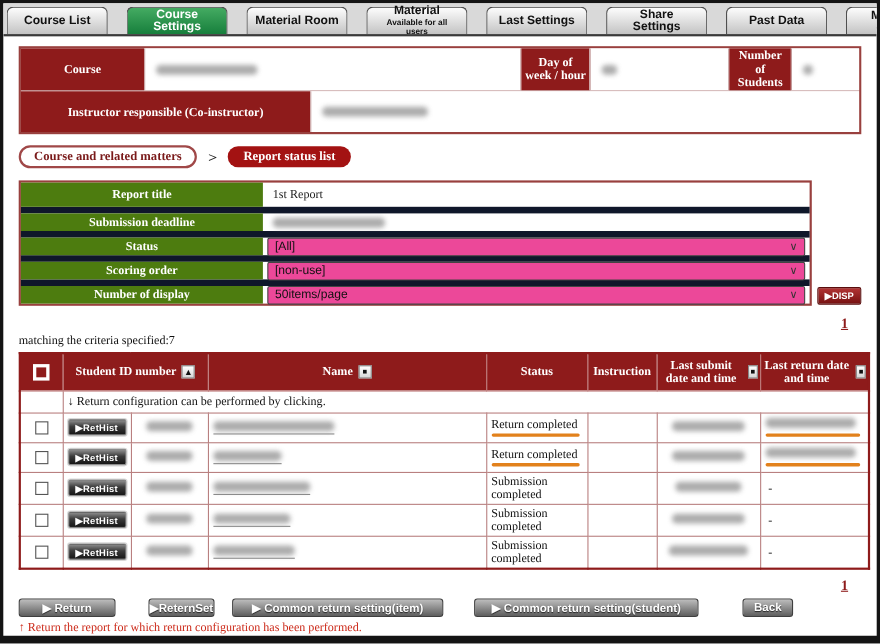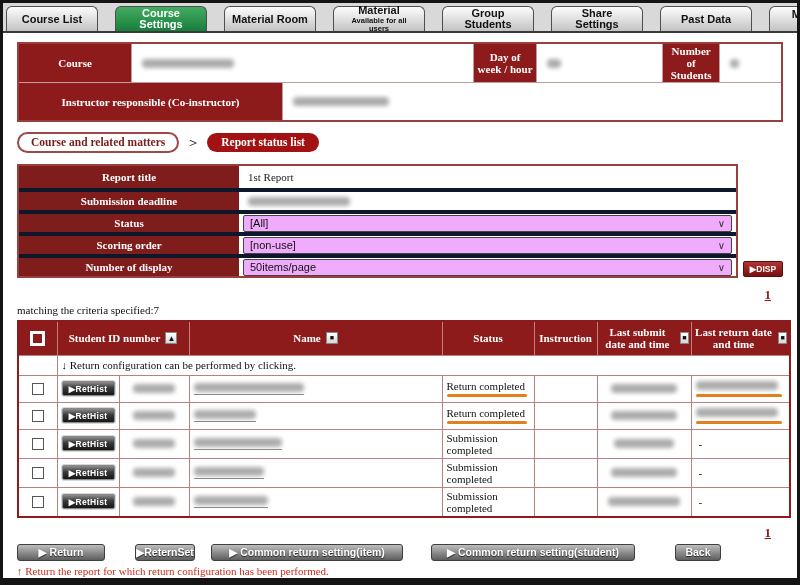--- a/index.html
+++ b/index.html
@@ -49,26 +49,26 @@
   .crumb-parent { border: 2px solid #a04848; border-radius: 13px; padding: 2px 12px 3px;
                   color: #7a1a1a; font-weight: bold; font-size: 11.5px; background: #fff; cursor: pointer; }
   .crumb-sep { font-size: 14px; color: #222; }
   .crumb-current { background: #a31212; color: #fff; border-radius: 13px; padding: 3px 14px 4px;
                    font-weight: bold; font-size: 11.5px; }
 
   
   .filter-wrap { margin: 11px 14px 0; position: relative; width: 721px; }
   .filter-box { border: 2px solid #99403e; width: 721px; }
   .f-row { display: flex; height: 22px; }
-  .f-row + .f-row { border-top: 4px solid #0f172a; text-align: right; }
-  .f-label { width: 220px; background: #7f1d1d; color: #fff; font-weight: bold; font-size: 11px;
+  .f-row + .f-row { border-top: 6px solid #0f172a; text-align: right; }
+  .f-label { width: 220px; background: #4d7c0f; color: #fff; font-weight: bold; font-size: 11px;
              display: flex; align-items: center; justify-content: center; }
   .f-val { flex: 1; display: flex; align-items: center; padding: 0 4px; font-size: 11px; color: #222; }
   .f-val .text-val { padding-left: 5px; }
-  .fake-select { flex: 1; height: 17px; border: 1px solid #444; border-radius: 2px; background: #f0abfc;
+  .fake-select { flex: 1; height: 17px; border: 1px solid #444; border-radius: 2px; background: #ec4899;
                  display: flex; align-items: center; justify-content: space-between;
                  font-family: "Liberation Sans", sans-serif; font-size: 11px; color: #111;
                  padding: 0 6px; cursor: pointer; }
   .fake-select .chev { font-size: 10px; color: #333; }
   .disp-btn { position: absolute; right: -45px; bottom: 1px; width: 40px; height: 16px;
               background: linear-gradient(#b23434, #771111); color: #fff;
               font-family: "Liberation Sans", sans-serif; font-weight: bold; font-size: 8.5px;
               border: 1px solid #5a0d0d; border-radius: 2px;
               display: flex; align-items: center; justify-content: center; cursor: pointer; }
 
@@ -146,21 +146,21 @@
     </div>
       <div class="tab">
       <span class="tab-label">Material Room</span>
 
     </div>
       <div class="tab">
       <span class="tab-label">Material</span>
       <span class="tab-sub">Available for all users</span>
     </div>
       <div class="tab">
-      <span class="tab-label">Group Students</span>
+      <span class="tab-label">Last Settings</span>
 
     </div>
       <div class="tab">
       <span class="tab-label">Share Settings</span>
 
     </div>
       <div class="tab">
       <span class="tab-label">Past Data</span>
 
     </div>

